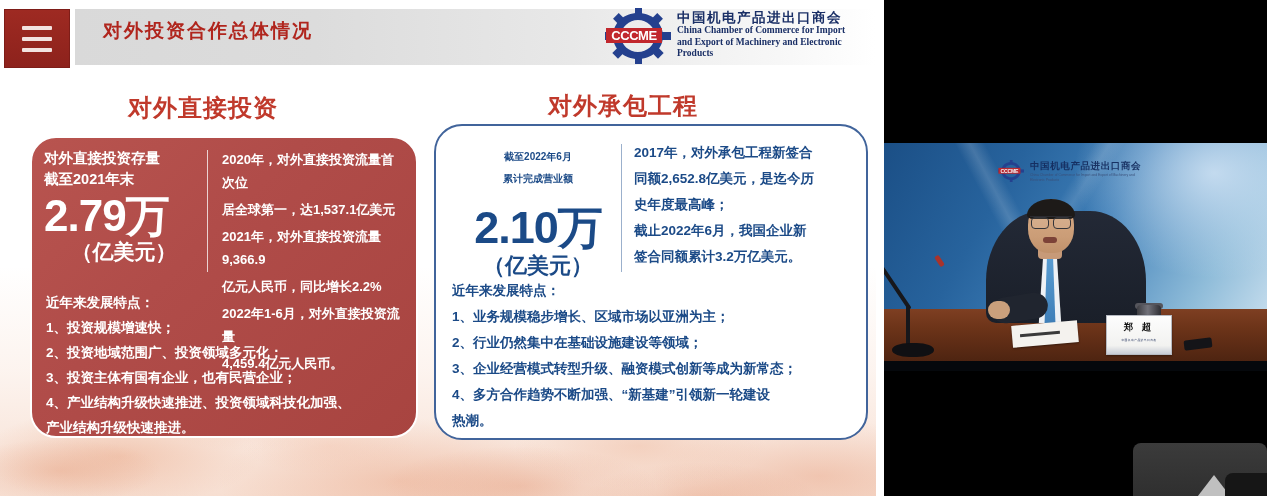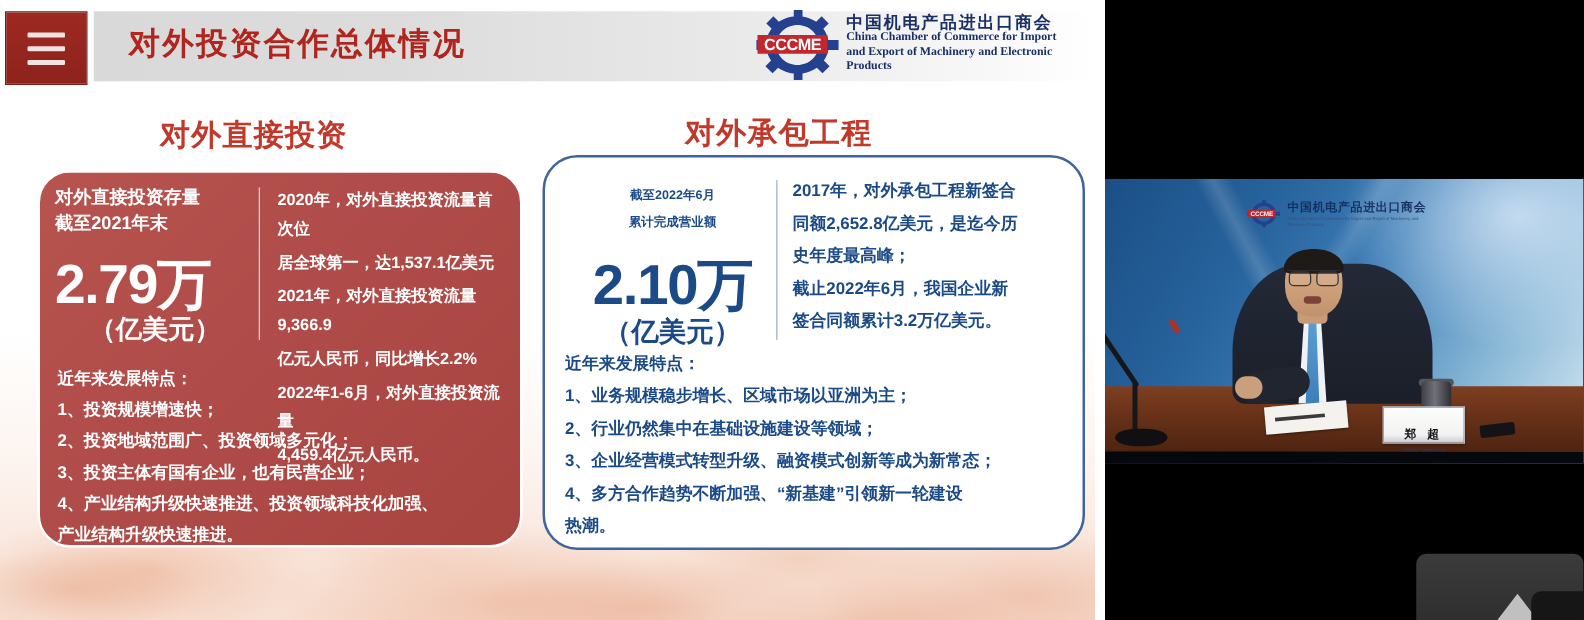--- a/index.html
+++ b/index.html
@@ -79,21 +79,21 @@
   }
   .title-band {
     position: absolute;
     left: 75px; top: 9px;
     width: 800px; height: 56px;
     background: linear-gradient(to right, #d9d9d9 0%, #dcdcdc 30%, #e8e8e8 62%, #f7f7f7 88%, #ffffff 100%);
   }
   .slide-title {
     position: absolute;
     left: 103px; top: 18px;
-    font-size: 25px;
+    font-size: 19px;
     font-weight: bold;
     color: #b0251d;
     letter-spacing: 2px;
     white-space: nowrap;
   }
   
   .logo-wrap {
     position: absolute;
     left: 605px; top: 8px;
     width: 270px; height: 60px;
@@ -159,21 +159,21 @@
     font-size: 14.5px;
     line-height: 21px;
     font-weight: bold;
     white-space: nowrap;
   }
   .cl-stat .big {
     font-size: 44px;
     font-weight: bold;
     line-height: 50px;
     letter-spacing: -1px;
-    margin-top: 13px;
+    margin-top: 1px;
   }
   .cl-stat .unit {
     font-size: 21px;
     font-weight: bold;
     line-height: 26px;
     text-align: center;
     width: 160px;
     margin-top: -2px;
   }
   .cl-divider {
@@ -485,29 +485,29 @@
     left: 53px; bottom: 104px;
     width: 5px; height: 12px;
     background: #a8332c;
     border-radius: 2px;
     transform: rotate(-34deg);
   }
   
   .vid-nameplate {
     position: absolute;
     left: 222px; bottom: 16px;
-    width: 66px; height: 30px;
+    width: 66px; height: 40px;
     background: linear-gradient(to bottom, #fdfdfd 0%, #f2f2f0 78%, #c9cdd6 100%);
     border: 0.8px solid #b6bac2;
     box-shadow: 0 1px 2px rgba(0,0,0,0.35);
     display: flex;
     flex-direction: column;
     align-items: center;
     justify-content: flex-start;
-    padding-top: 15px;
+    padding-top: 5px;
     box-sizing: border-box;
   }
   .vid-nameplate .np-name {
     font-size: 9.5px;
     font-weight: bold;
     color: #111;
     letter-spacing: 3px;
   }
   .vid-nameplate .np-sub {
     margin-top: 4px;

